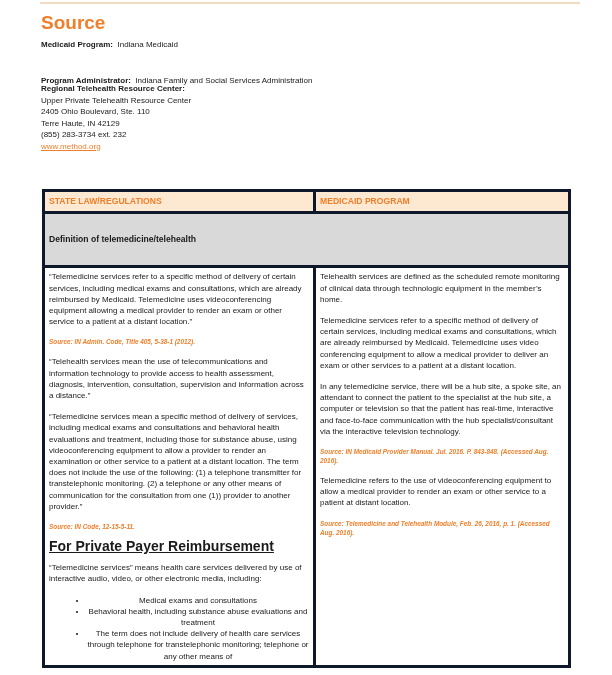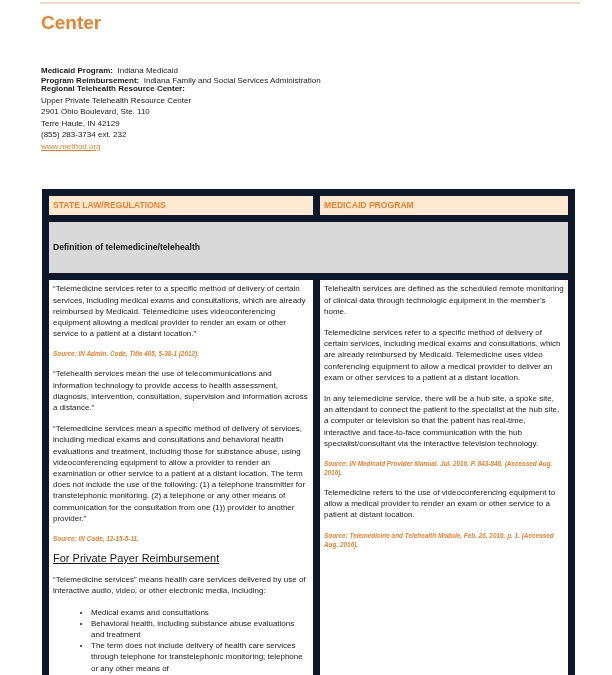--- a/index.html
+++ b/index.html
@@ -16,58 +16,58 @@
     font-size: 19px; font-weight: bold; color: #f07f2a; margin: 0;
   }
   .info { position: absolute; left: 41px; font-size: 8px; line-height: 11.5px; }
   .info b { font-weight: bold; }
   .link { color: #f07f2a; text-decoration: underline; }
   table.main {
     position: absolute; left: 42px; top: 189px; width: 526px;
     border-collapse: collapse; table-layout: fixed; font-size: 8px; line-height: 11.2px;
   }
   table.main td, table.main th {
-    border: 7px solid #0f172a; vertical-align: top; padding: 3px 4px;
+    border: 3px solid #0f172a; vertical-align: top; padding: 3px 4px;
   }
   table.main th {
     background: #fde8d2; color: #f07f2a; text-align: left; font-weight: bold;
     font-size: 8.6px; padding: 4px 4px;
   }
   table.main tr.section td {
     background: #d9d9d9; font-weight: bold; font-size: 8.6px; padding: 20px 4px;
   }
   col.c1 { width: 271px; }
   col.c2 { width: 255px; }
   p { margin: 0 0 10px 0; }
   .src { color: #f07f2a; font-style: italic; font-weight: bold; font-size: 6.4px; line-height: 9px; margin-bottom: 10px; }
-  .subhead { font-weight: normal; text-decoration: underline; font-size: 11px; margin-bottom: 10px; }
-  ul { margin: 0; padding-left: 38px; }
+  .subhead { font-weight: bold; text-decoration: underline; font-size: 14px; margin-bottom: 10px; }
+  ul { margin: 0; padding-left: 38px; text-align: center; }
   ul li { margin: 0; list-style: disc; }
 </style>
 </head>
 <body>
 
 <div class="top-rule"></div>
 
-<h1 class="state-title">Center</h1>
+<h1 class="state-title">Source</h1>
 
-<div class="info" style="top:65px;">
+<div class="info" style="top:39px;">
   <b>Medicaid Program:</b>&nbsp;
   <span>Indiana Medicaid</span>
 </div>
 
 <div class="info" style="top:75px;">
-  <b>Program Reimbursement:</b>&nbsp;
+  <b>Program Administrator:</b>&nbsp;
   <span>Indiana Family and Social Services Administration</span>
 </div>
 
 <div class="info" style="top:83px;">
   <b>Regional Telehealth Resource Center:</b><br>
   <span>Upper Private Telehealth Resource Center</span><br>
-  <span>2901 Ohio Boulevard, Ste. 110</span><br>
+  <span>2405 Ohio Boulevard, Ste. 110</span><br>
   <span>Terre Haute, IN 42129</span><br>
   <span>(855) 283-3734 ext. 232</span><br>
   <a class="link">www.method.org</a>
 </div>
 
 <table class="main">
   <colgroup>
       <col class="c1">
       <col class="c2">
     </colgroup>

